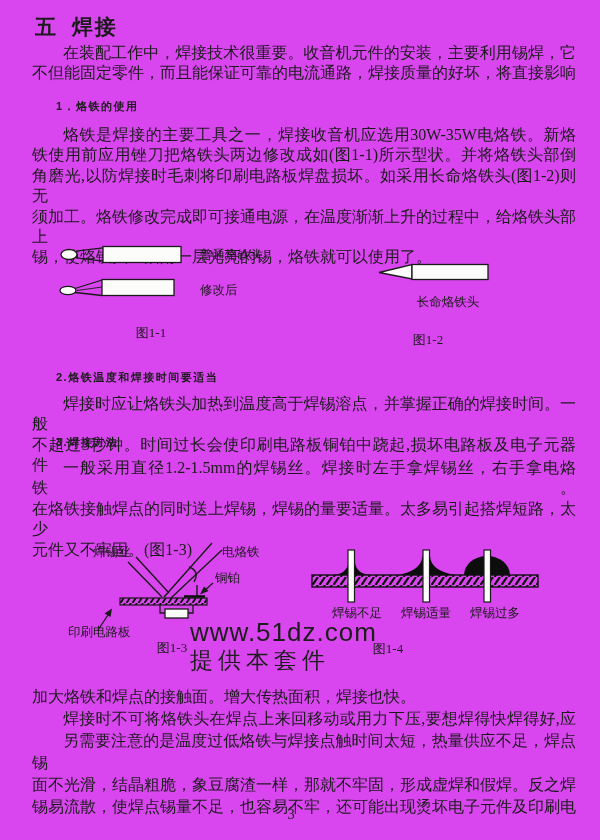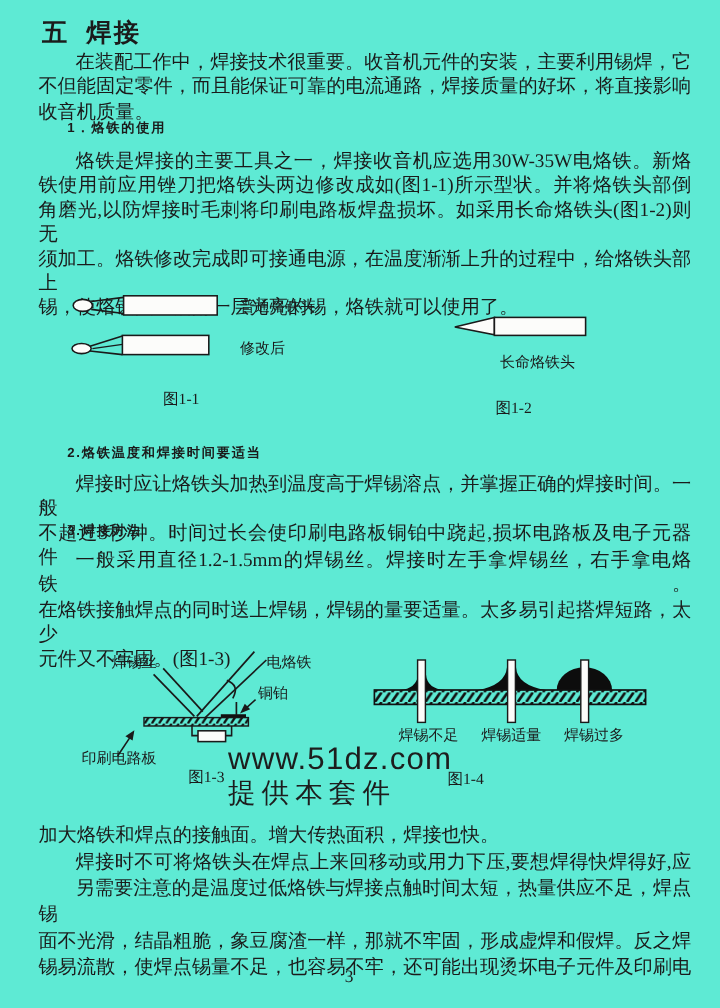--- a/index.html
+++ b/index.html
@@ -1,18 +1,18 @@
 <!DOCTYPE html>
 <html><head>
 <meta charset="utf-8">
 <style>
   html,body{margin:0;padding:0;background:#e8e8e8;}
   .page{
     position:relative;width:600px;height:840px;margin:0 auto;
-    background:#5eead4;color:#1b1b1b;overflow:hidden;
+    background:#d946ef;color:#1b1b1b;overflow:hidden;
     font-family:"Liberation Serif","DejaVu Serif",serif;
   }
   .chapter-title{
     position:absolute;left:35px;top:13px;
     font-family:"Liberation Sans","DejaVu Sans",sans-serif;
     font-weight:bold;font-size:21px;letter-spacing:2px;word-spacing:6px;
   }
   .para{position:absolute;left:32px;width:544px;}
   .ln{font-size:16px;line-height:20.4px;white-space:nowrap;}
   .ln.just{
@@ -60,21 +60,20 @@
 </head>
 <body>
 
 <div class="page">
 
   <div class="chapter-title">五 焊接</div>
 
   <div class="para" id="intro">
     <div class="ln just ind">在装配工作中，焊接技术很重要。收音机元件的安装，主要利用锡焊，它</div>
     <div class="ln just">不但能固定零件，而且能保证可靠的电流通路，焊接质量的好坏，将直接影响</div>
-    <div class="ln">收音机质量。</div>
   </div>
 
   <div class="sec-heading" id="h1">1．烙铁的使用</div>
 
   <div class="para" id="p2">
     <div class="ln just ind">烙铁是焊接的主要工具之一，焊接收音机应选用30W-35W电烙铁。新烙</div>
     <div class="ln just">铁使用前应用锉刀把烙铁头两边修改成如(图1-1)所示型状。并将烙铁头部倒</div>
     <div class="ln just">角磨光,以防焊接时毛刺将印刷电路板焊盘损坏。如采用长命烙铁头(图1-2)则无</div>
     <div class="ln just">须加工。烙铁修改完成即可接通电源，在温度渐渐上升的过程中，给烙铁头部上</div>
     <div class="ln">锡，使烙铁头上沾附一层光亮的锡，烙铁就可以使用了。</div>

